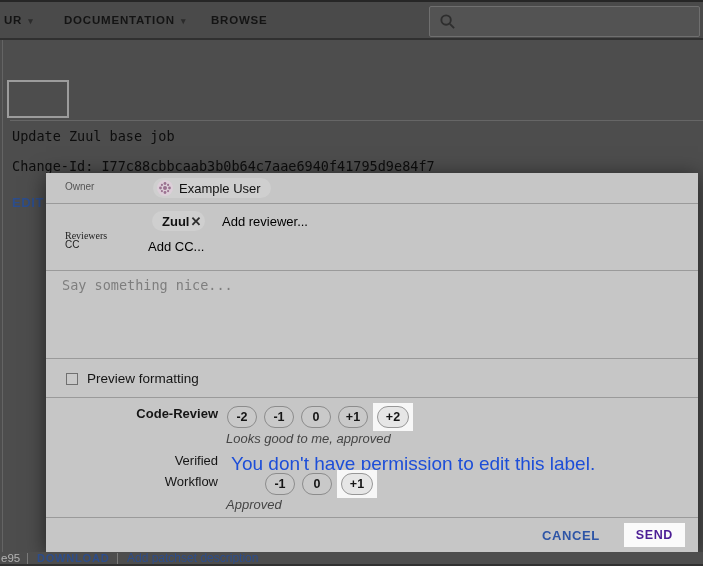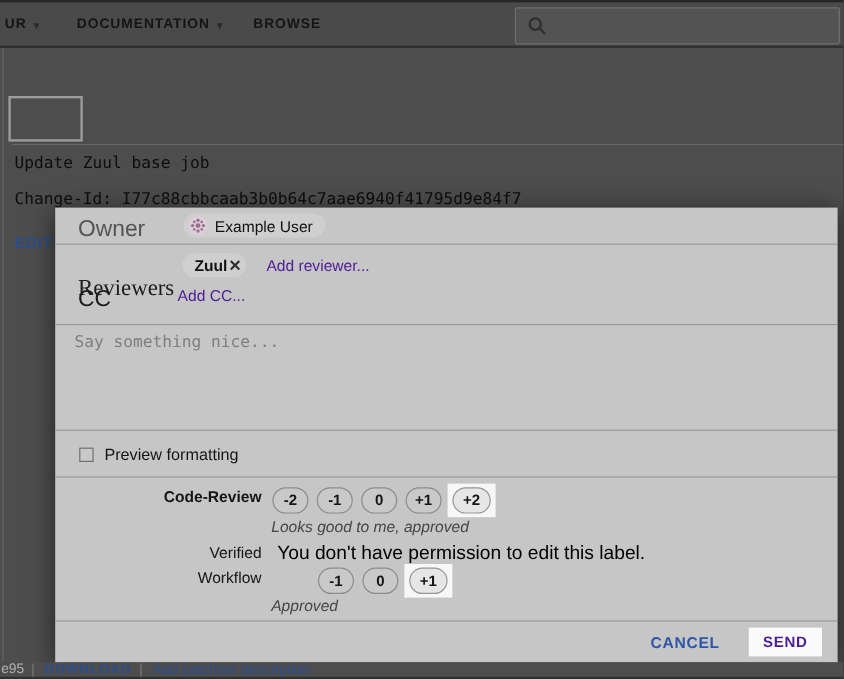--- a/index.html
+++ b/index.html
@@ -51,32 +51,32 @@
     font-size:13px;font-weight:bold;letter-spacing:.6px;cursor:pointer;
   }
   
   .dialog{
     position:absolute;left:46px;top:173px;width:652px;height:379px;
     background:#c6c6c6;box-shadow:0 3px 20px rgba(0,0,0,.55);
     font-size:13px;color:#1c1c1c;
   }
   .divider{position:absolute;left:0;width:652px;height:1px;background:#9a9a9a;}
   .d1{top:30px;} .d2{top:97px;} .d3{top:185px;} .d4{top:224px;} .d5{top:344px;}
-  .peer-label{position:absolute;left:19px;font-size:19px;}
+  .peer-label{position:absolute;left:19px;font-size:10px;}
   .owner-label{top:8px;color:#555;}
   .rev-label{top:57px;font-family:Liberation Serif, serif;} .cc-label{top:66px;}
   .chip{
     position:absolute;display:inline-flex;align-items:center;
     background:#cfcfcf;border-radius:10px;height:20px;padding:0 10px;
     font-size:13px;color:#111;white-space:nowrap;
   }
   .owner-chip{left:107px;top:5px;padding-left:4px;gap:6px;}
   .zuul-chip{left:106px;top:38px;font-weight:bold;padding-right:4px;gap:1px;}
   .chip-x{font-size:13px;font-weight:bold;color:#2e2e2e;cursor:pointer;}
-  .placeholder{color:#4c1d95;}
+  .placeholder{color:#000000;}
   .add-reviewer{position:absolute;left:176px;top:41px;}
   .add-cc{position:absolute;left:102px;top:66px;}
   .msg-placeholder{
     position:absolute;left:16px;top:104px;
     font-family:"DejaVu Sans Mono",monospace;font-size:13.5px;color:#7e7e7e;
   }
   .preview-row{position:absolute;left:20px;top:198px;display:flex;align-items:center;gap:9px;}
   .checkbox{width:12px;height:12px;border:1px solid #707070;background:#c9c9c9;display:inline-block;cursor:pointer;}
   .preview-label{font-size:13.5px;font-weight:500;color:#151515;}
   
@@ -88,21 +88,21 @@
   .pill{
     width:30px;height:22px;border-radius:11px;border:1px solid #8c8c8c;
     background:#c9c9c9;color:#151515;font-size:12.5px;font-weight:bold;
     display:flex;align-items:center;justify-content:center;cursor:pointer;
     margin-right:7px;font-family:"Liberation Sans",sans-serif;padding:0;
   }
   .sel-box{background:#f7f7f7;padding:3px 4px;margin-left:-2px;display:flex;}
   .sel-box .pill{background:#e6e6e6;border-color:#979797;margin-right:0;width:32px;}
   .vote-desc{position:absolute;left:180px;font-style:italic;color:#454545;font-size:13px;}
   .cr-desc{top:258px;} .wf-desc{top:324px;}
-  .ver-msg{position:absolute;left:185px;top:280px;color:#000000;font-size:16px;}
+  .ver-msg{position:absolute;left:185px;top:280px;color:#1d4ed8;font-size:19px;}
   
   .dlg-footer{
     position:absolute;left:0;top:345px;width:652px;height:34px;
     display:flex;align-items:center;justify-content:flex-end;gap:18px;padding-right:13px;padding-left:20px;
   }
   .cancel-btn{
     background:none;border:none;color:#2e55a6;font-size:13px;font-weight:bold;
     letter-spacing:.6px;cursor:pointer;font-family:"Liberation Sans",sans-serif;
   }
   .send-box{background:#fafafa;padding:4px 6px;}

